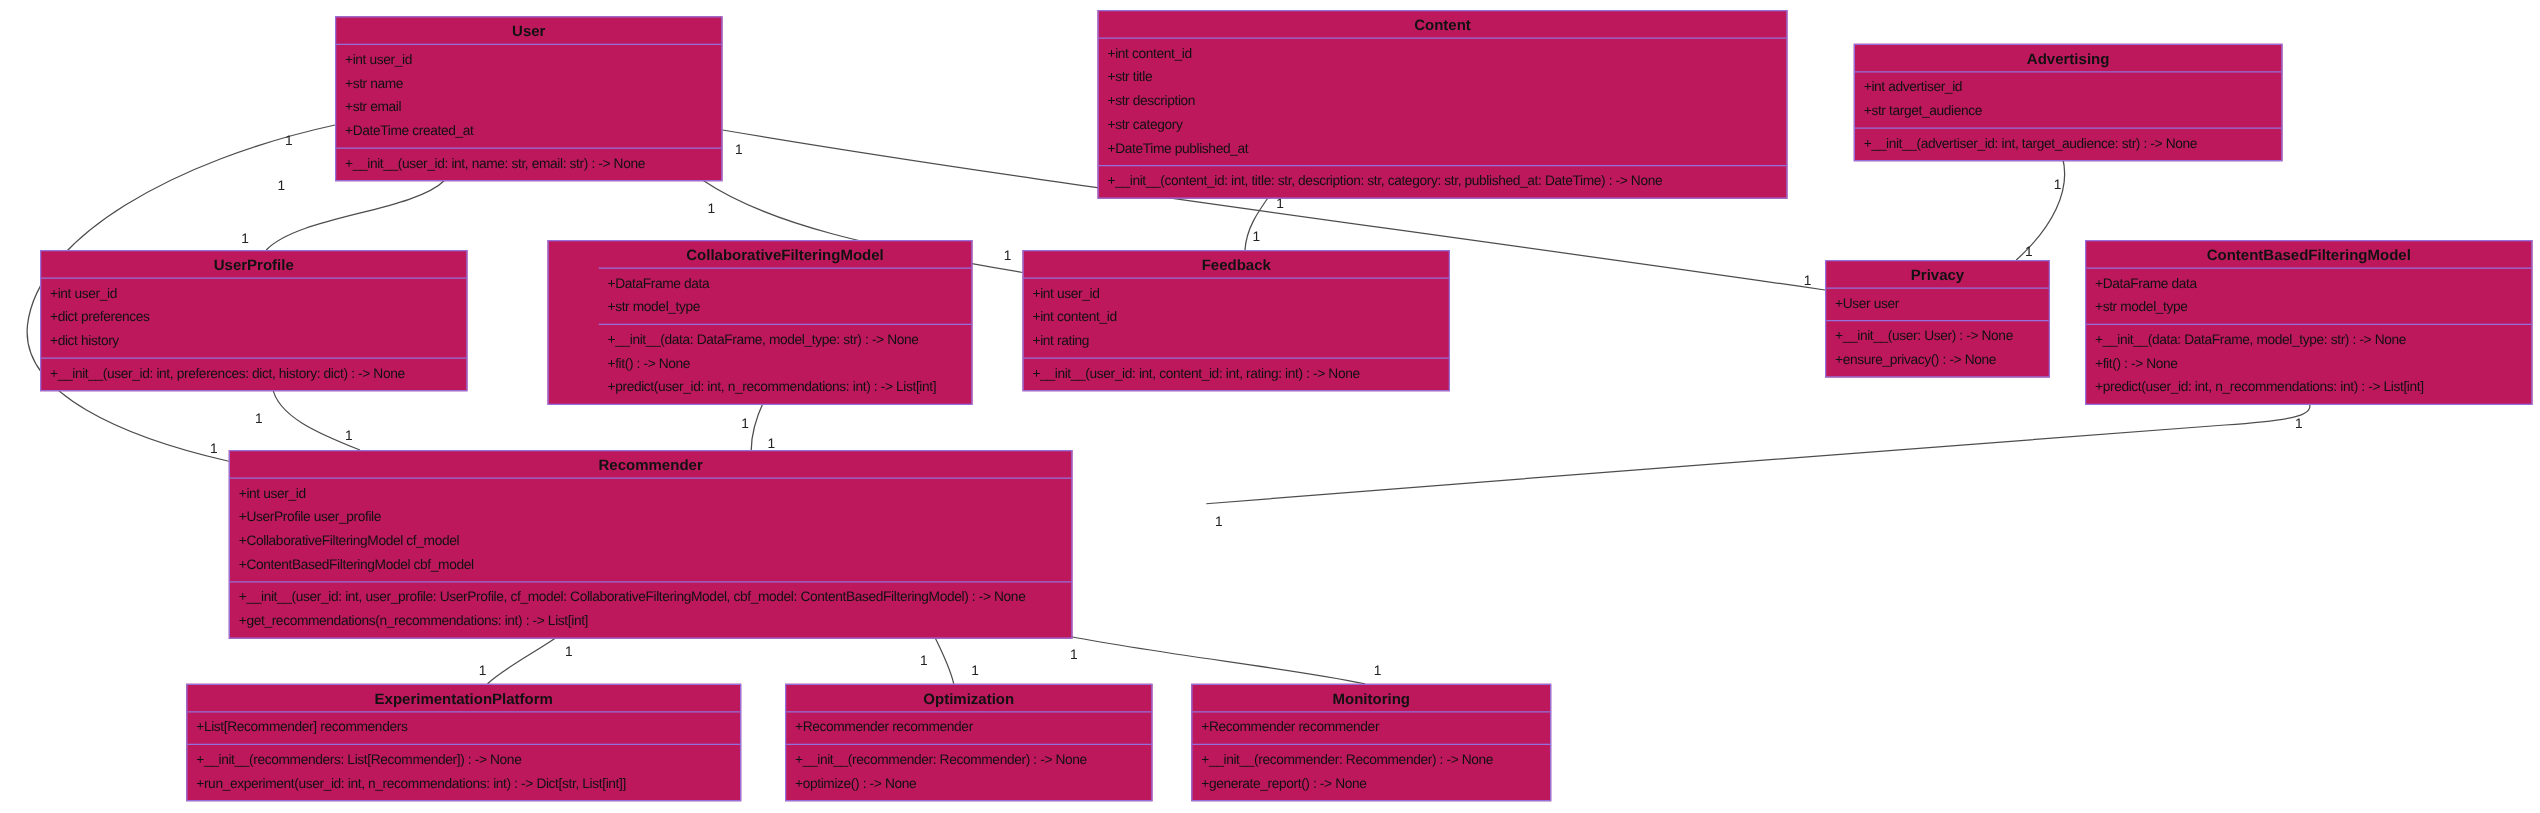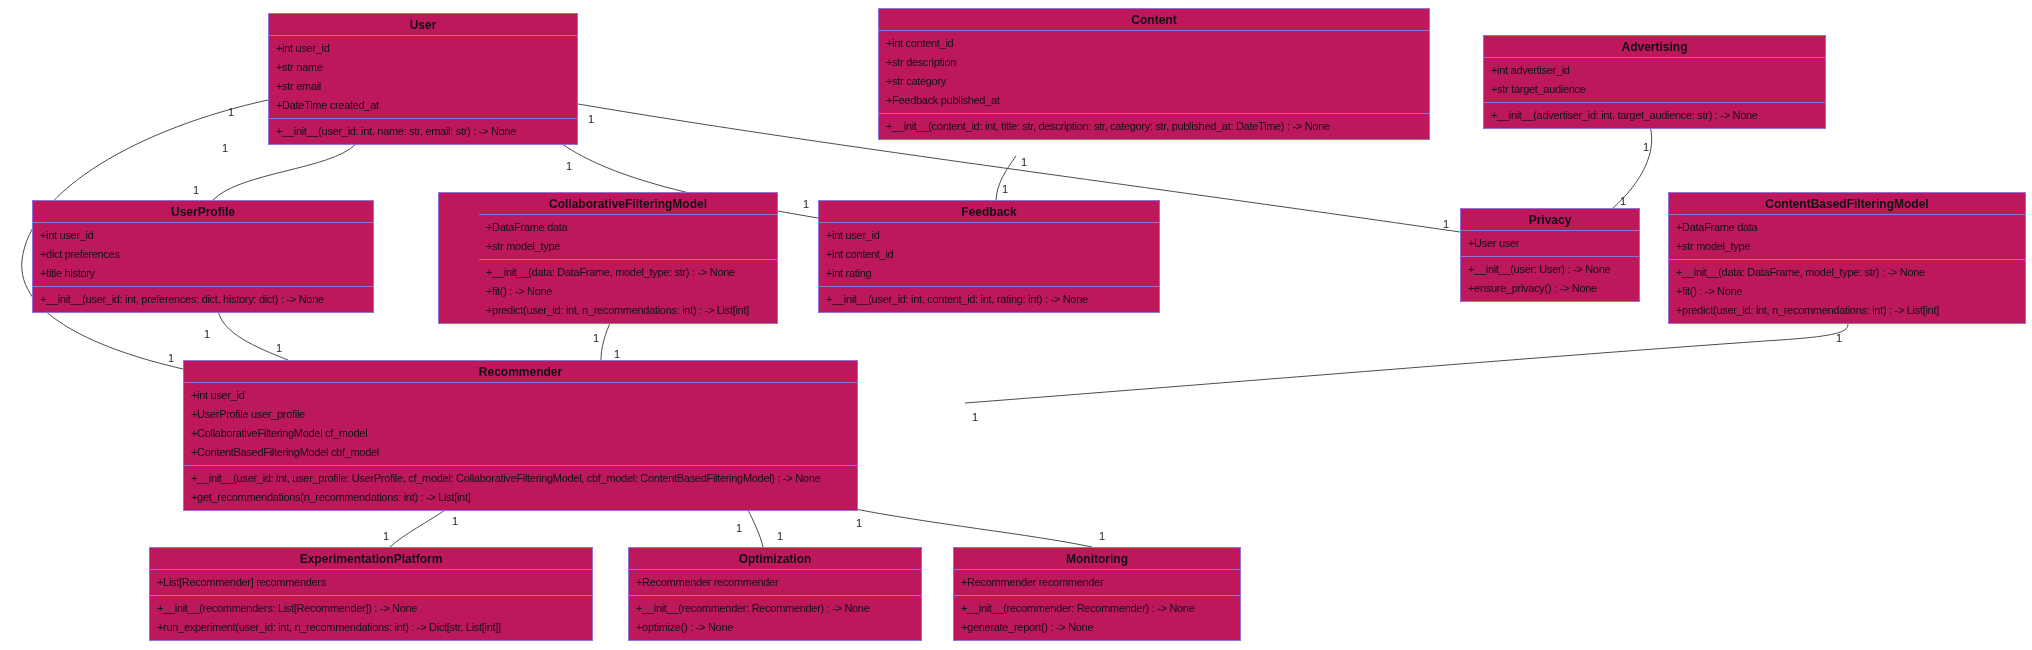--- a/index.html
+++ b/index.html
@@ -92,44 +92,45 @@
         <div class="member">+DateTime created_at</div>
       </div>
       <div class="section">
         <div class="member">+__init__(user_id: int, name: str, email: str) : -&gt; None</div>
       </div>
     </div>
     <div class="class-box" style="left: 878px; top: 8px; width: 552px;">
       <div class="class-title">Content</div>
       <div class="section">
         <div class="member">+int content_id</div>
+        <div class="member">+str title</div>
         <div class="member">+str description</div>
         <div class="member">+str category</div>
-        <div class="member">+Feedback published_at</div>
+        <div class="member">+DateTime published_at</div>
       </div>
       <div class="section">
         <div class="member">+__init__(content_id: int, title: str, description: str, category: str, published_at: DateTime) : -&gt; None</div>
       </div>
     </div>
     <div class="class-box" style="left: 1483px; top: 35px; width: 343px;">
       <div class="class-title">Advertising</div>
       <div class="section">
         <div class="member">+int advertiser_id</div>
         <div class="member">+str target_audience</div>
       </div>
       <div class="section">
         <div class="member">+__init__(advertiser_id: int, target_audience: str) : -&gt; None</div>
       </div>
     </div>
     <div class="class-box" style="left: 32px; top: 200px; width: 342px;">
       <div class="class-title">UserProfile</div>
       <div class="section">
         <div class="member">+int user_id</div>
         <div class="member">+dict preferences</div>
-        <div class="member">+title history</div>
+        <div class="member">+dict history</div>
       </div>
       <div class="section">
         <div class="member">+__init__(user_id: int, preferences: dict, history: dict) : -&gt; None</div>
       </div>
     </div>
     <div class="class-box" style="left: 438px; top: 192px; width: 340px; padding-left: 40px;">
       <div class="class-title">CollaborativeFilteringModel</div>
       <div class="section">
         <div class="member">+DataFrame data</div>
         <div class="member">+str model_type</div>

